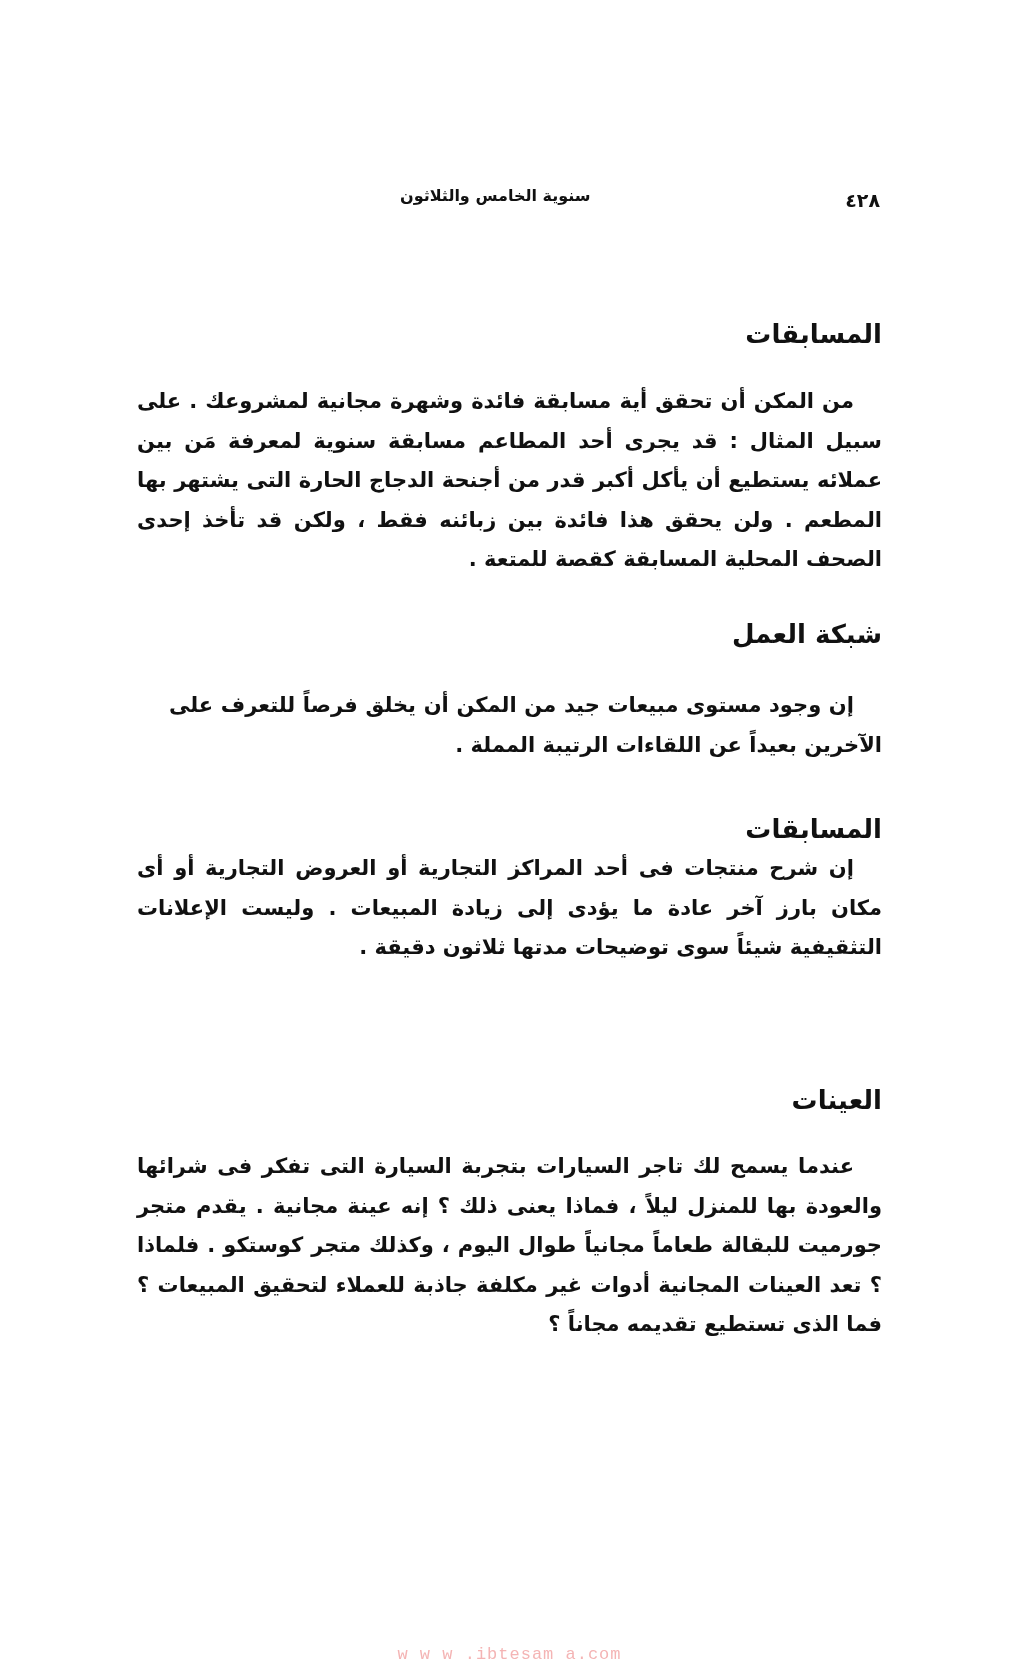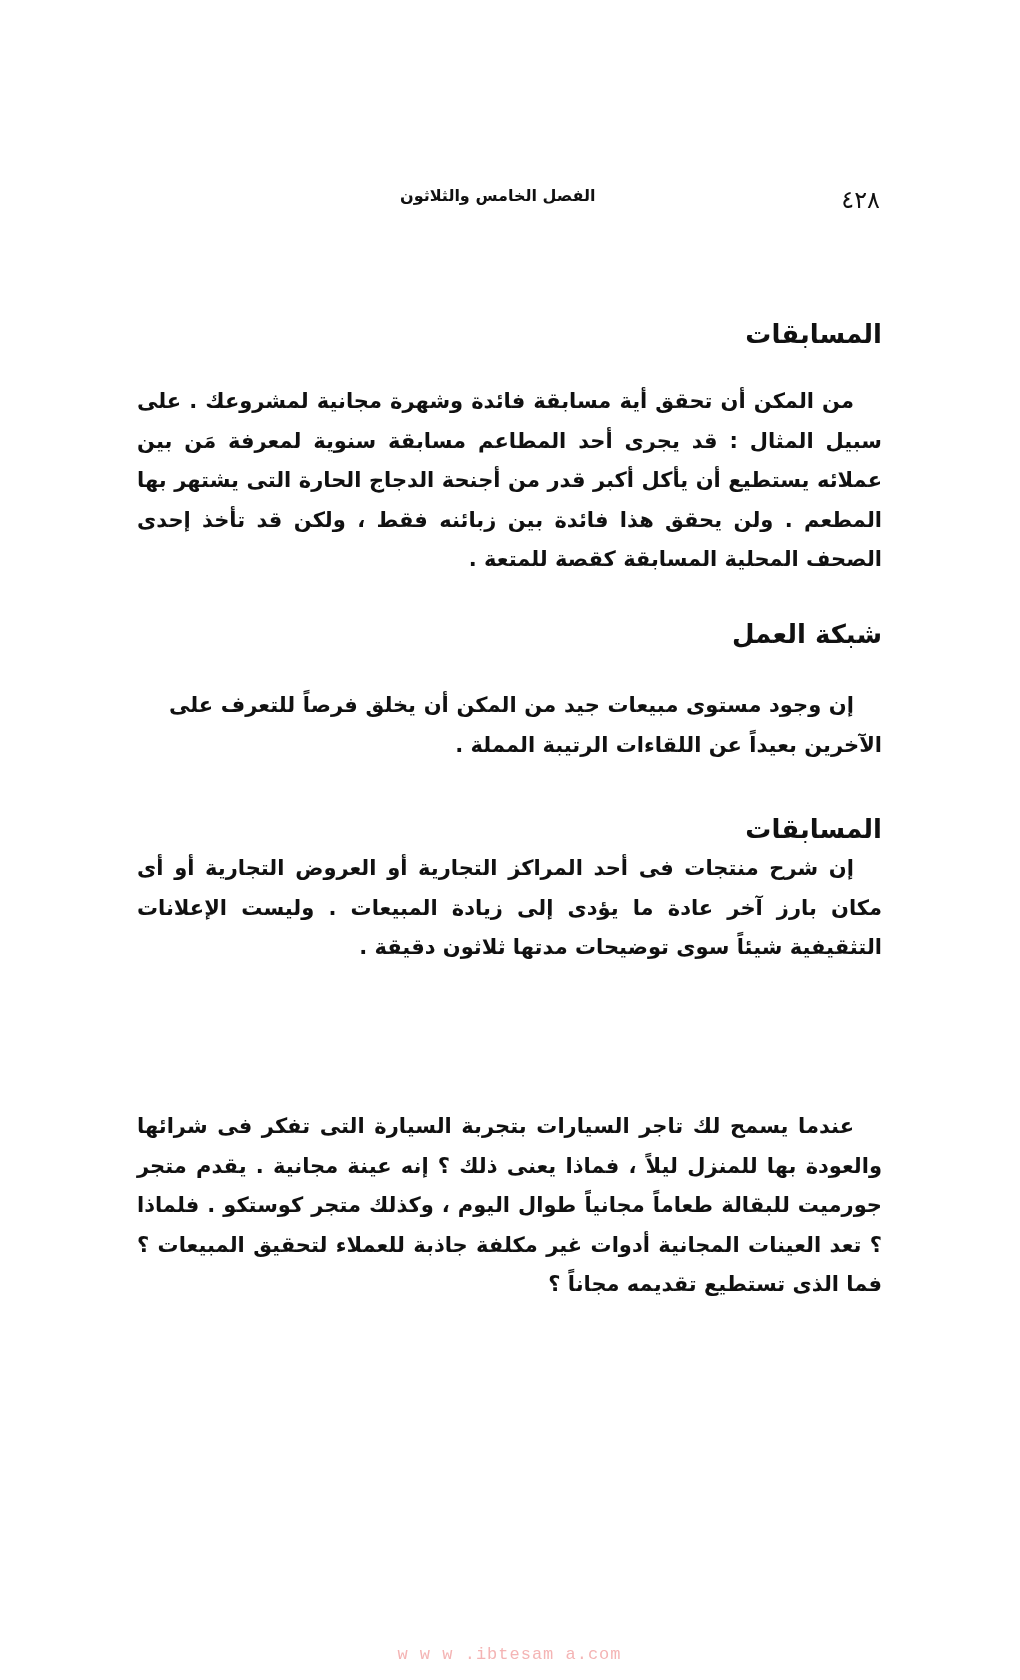--- a/index.html
+++ b/index.html
@@ -2,21 +2,21 @@
 <html><head>
   <meta charset="utf-8">
   <style>
     html, body { margin:0; padding:0; background:#ffffff; }
     body { width:1020px; height:1680px; position:relative; overflow:hidden;
            font-family:"DejaVu Sans", sans-serif; color:#111; }
     .page { position:absolute; left:0; top:0; width:1020px; height:1680px; }
     .running-head { position:absolute; top:180px; left:400px; width:480px; height:30px;
                     direction:rtl; display:flex; justify-content:space-between; align-items:center;
                     font-weight:bold; font-size:17px; }
-    .page-num { font-size:24px; font-weight:normal;margin-top:10px; }
+    .page-num { font-size:19px; font-weight:bold;margin-top:10px; }
     .chapter-title { font-size:16px; font-weight:bold; }
     .section { position:absolute; right:138px; width:745px; direction:rtl; }
     .section h2 { margin:0; font-size:26px; font-weight:bold; text-align:right; line-height:40px; }
     .section p { margin:0; font-size:21px; font-weight:bold; line-height:39.5px; text-align:justify;
                  text-align-last:right; text-indent:28px; }
     .s1 { top:278px;margin-top:36px; }
     .s1 p { margin-top:28px; }
     .s2 { top:614px; }
     .s2 p { margin-top:32px;margin-left:32px; }
     .s3 { top:809px; }
@@ -27,36 +27,37 @@
                  font-family:"Liberation Mono", monospace; font-size:17px; color:#f4b4b4;
                  letter-spacing:1px; }
   </style>
 </head>
 <body>
 
 <div class="page">
 
   <div class="running-head">
     <span class="page-num">٤٢٨</span>
-    <span class="chapter-title">الفصل الخامس والثلاثون</span>
+    <span class="chapter-title">سنوية الخامس والثلاثون</span>
   </div>
 
   <div class="section s1">
     <h2>المسابقات</h2>
     <p>من المكن أن تحقق أية مسابقة فائدة وشهرة مجانية لمشروعك . على سبيل المثال : قد يجرى أحد المطاعم مسابقة سنوية لمعرفة مَن بين عملائه يستطيع أن يأكل أكبر قدر من أجنحة الدجاج الحارة التى يشتهر بها المطعم . ولن يحقق هذا فائدة بين زبائنه فقط ، ولكن قد تأخذ إحدى الصحف المحلية المسابقة كقصة للمتعة .</p>
   </div>
 
   <div class="section s2">
     <h2>شبكة العمل</h2>
     <p>إن وجود مستوى مبيعات جيد من المكن أن يخلق فرصاً للتعرف على الآخرين بعيداً عن اللقاءات الرتيبة المملة .</p>
   </div>
 
   <div class="section s3">
     <h2>المسابقات</h2>
     <p>إن شرح منتجات فى أحد المراكز التجارية أو العروض التجارية أو أى مكان بارز آخر عادة ما يؤدى إلى زيادة المبيعات . وليست الإعلانات التثقيفية شيئاً سوى توضيحات مدتها ثلاثون دقيقة .</p>
   </div>
 
   <div class="section s4">
+    <h2>العينات</h2>
     <p>عندما يسمح لك تاجر السيارات بتجربة السيارة التى تفكر فى شرائها والعودة بها للمنزل ليلاً ، فماذا يعنى ذلك ؟ إنه عينة مجانية . يقدم متجر جورميت للبقالة طعاماً مجانياً طوال اليوم ، وكذلك متجر كوستكو . فلماذا ؟ تعد العينات المجانية أدوات غير مكلفة جاذبة للعملاء لتحقيق المبيعات ؟ فما الذى تستطيع تقديمه مجاناً ؟</p>
   </div>
 
   <div class="watermark">w w w .ibtesam a.com</div>
 </div>
 
 </body></html>

